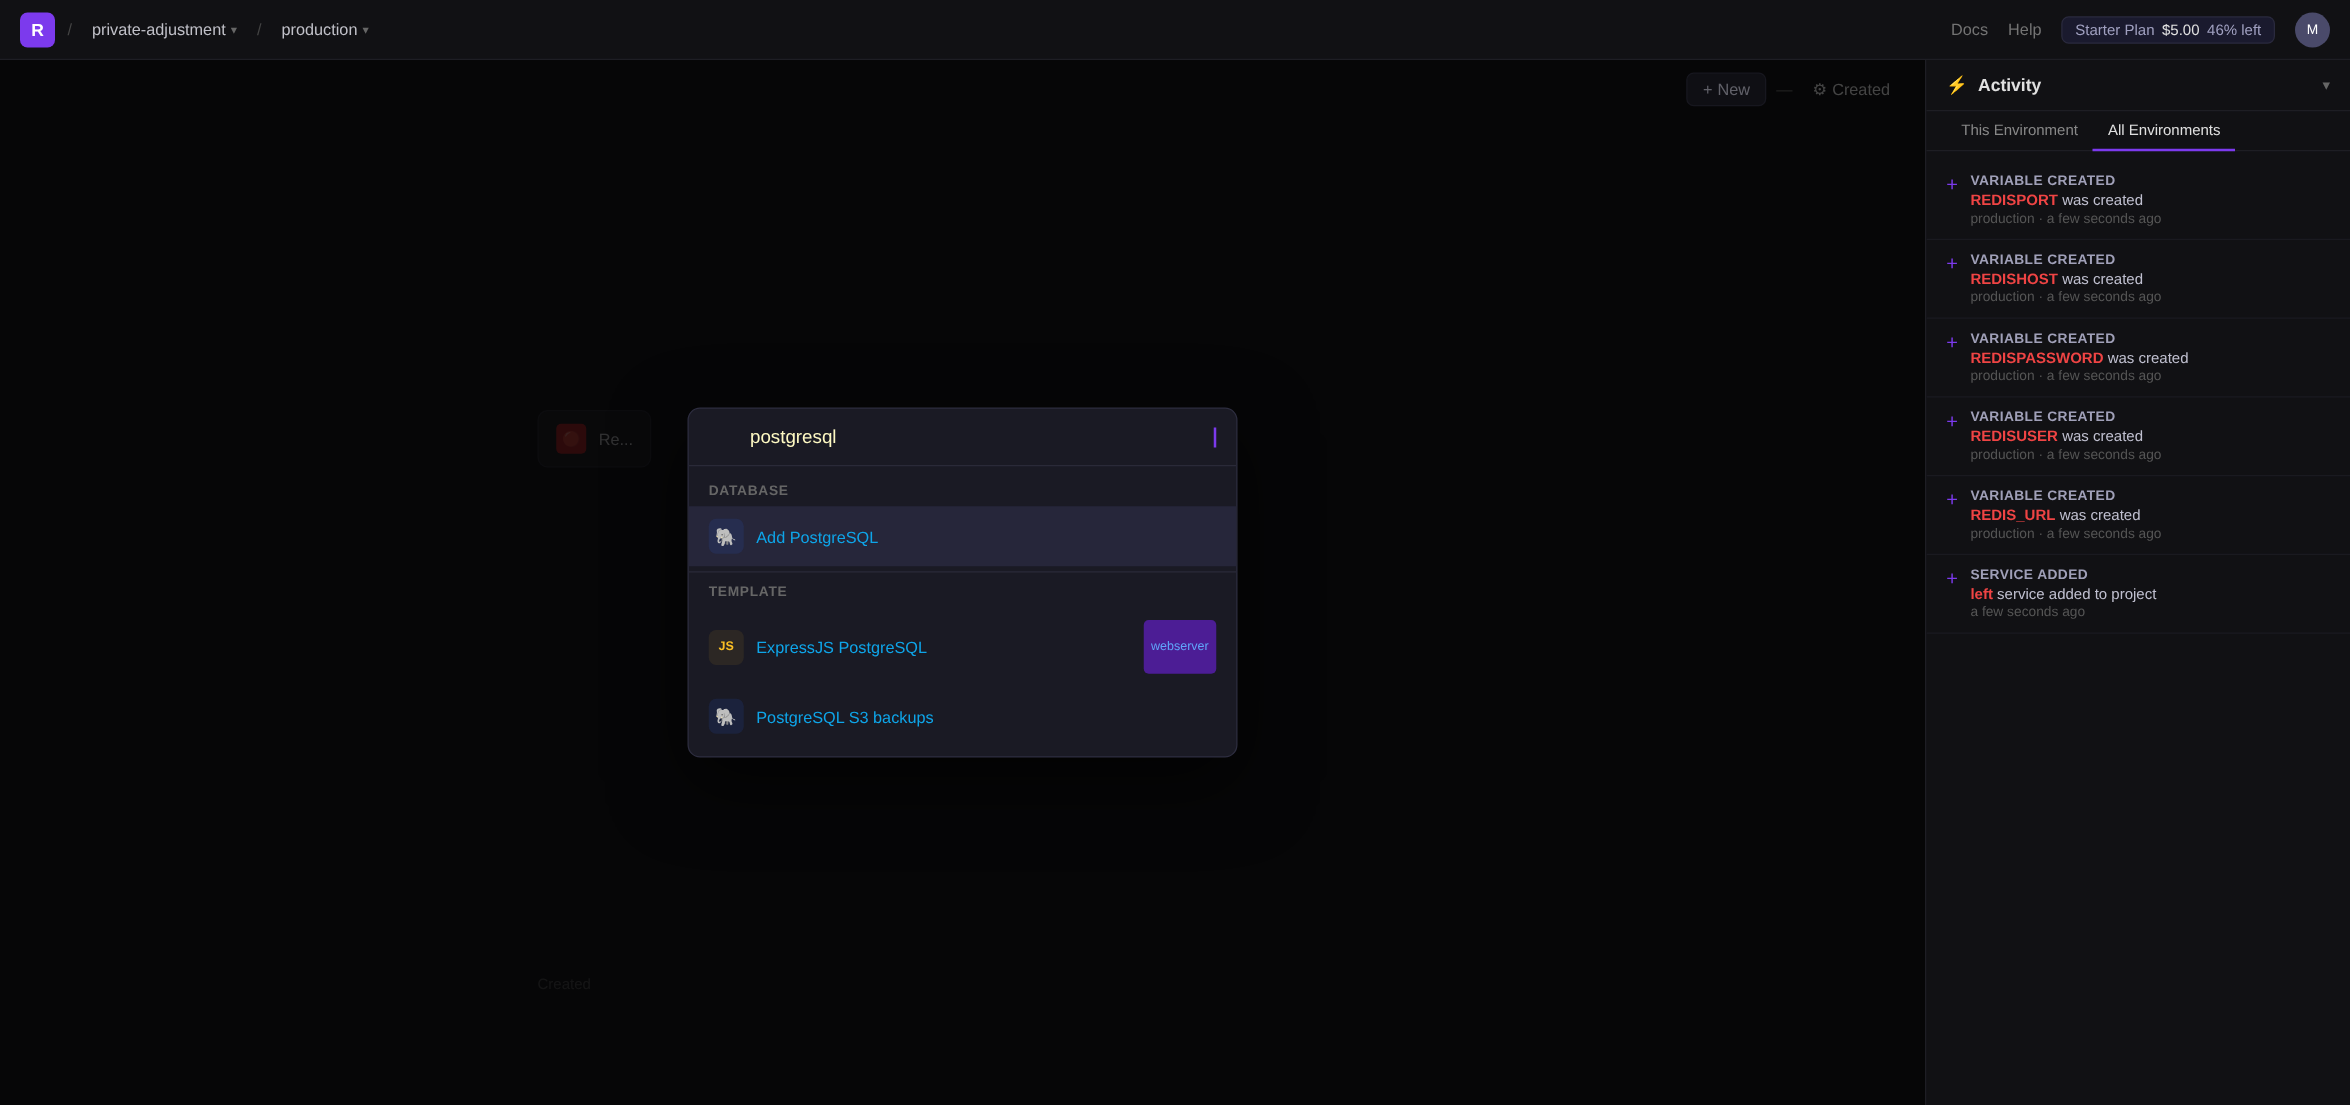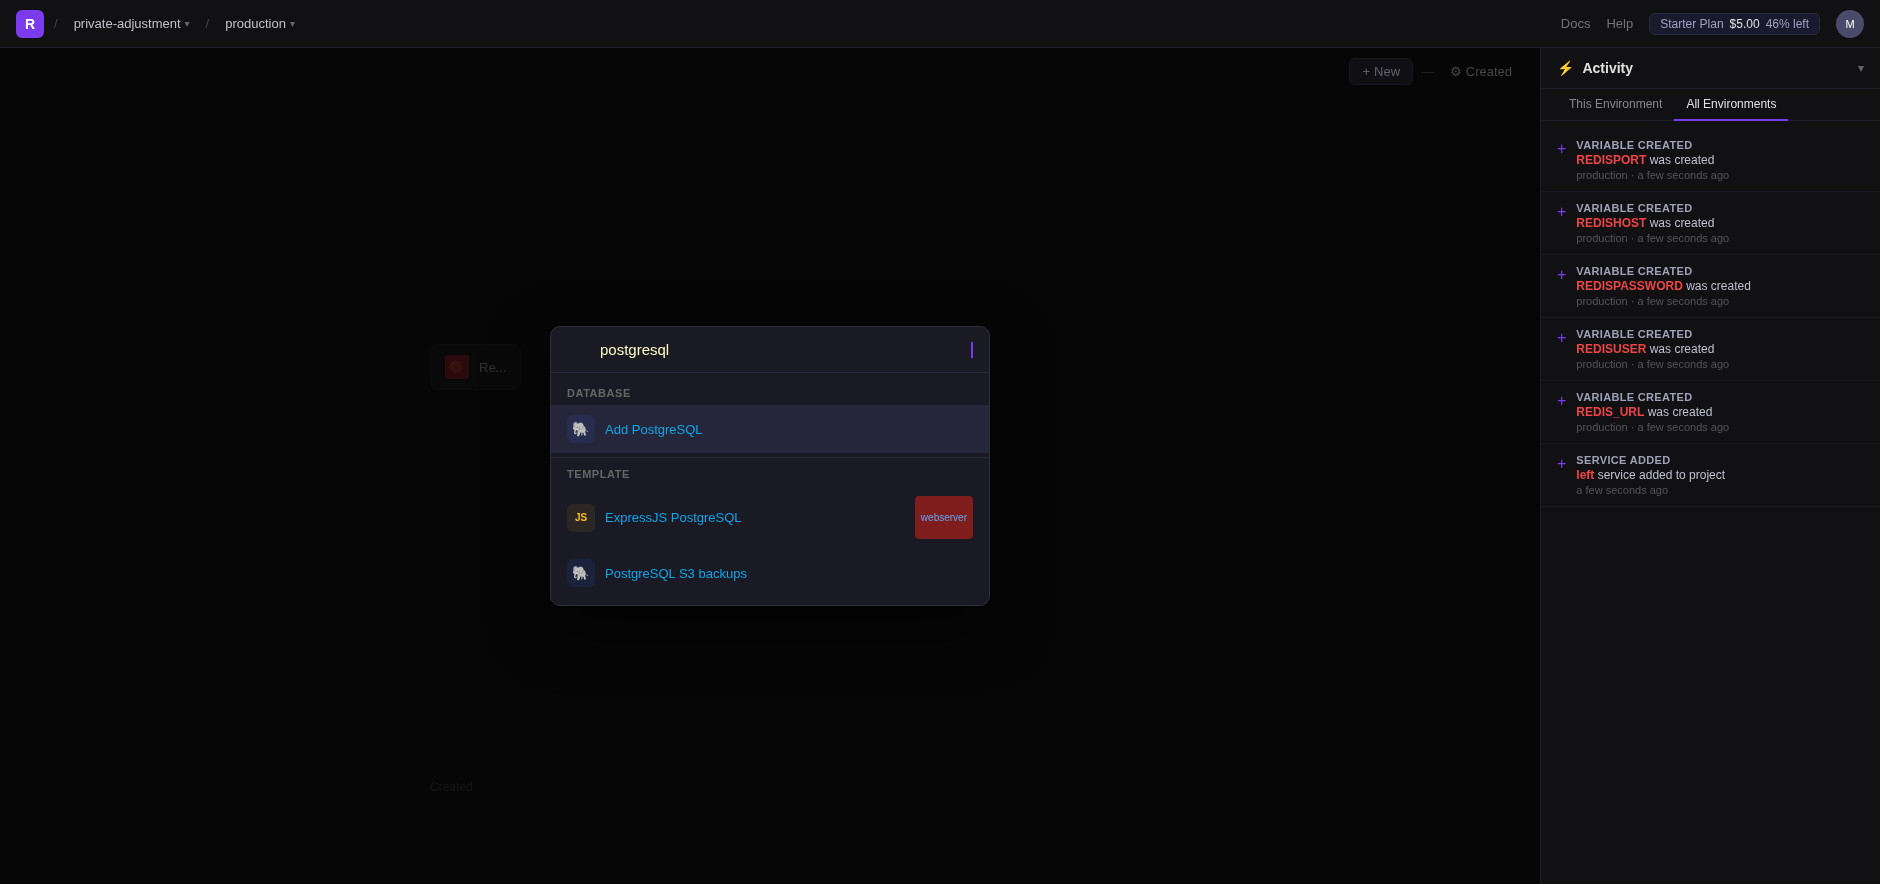--- a/index.html
+++ b/index.html
@@ -120,21 +120,21 @@
     .canvas {
       flex: 1;
       background: #0d0d0f;
       position: relative;
       overflow: hidden;
     }
 
     
     .service-node {
       position: absolute;
-      top: 296px;
+      top: 280px;
       left: 430px;
       display: flex;
       align-items: center;
       gap: 10px;
       background: #1a1a20;
       border: 1px solid #2a2a34;
       border-radius: 8px;
       padding: 10px 14px;
       opacity: 0.4;
     }
@@ -404,21 +404,21 @@
     }
 
     .result-label {
       flex: 1;
       font-size: 13px;
       color: #0ea5e9;
     }
 
     .result-badge {
       font-size: 10px;
-      background: #7f1d1d;
+      background: #4c1d95;
       color: #60a5fa;
       border-radius: 4px;
       padding: 16px 6px;
       font-weight: 500;
     }
 
     .result-separator {
       height: 1px;
       background: #2a2a38;
       margin: 4px 0;

